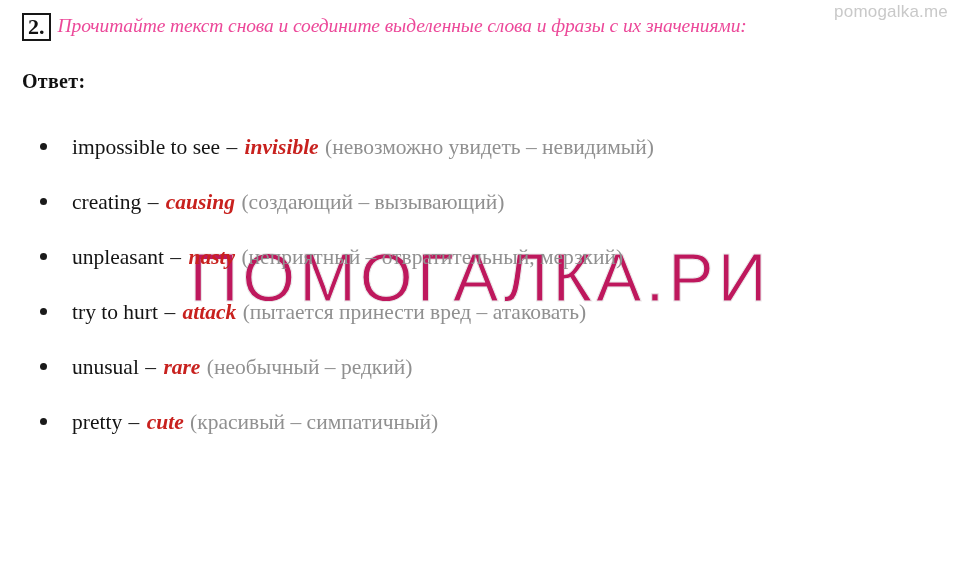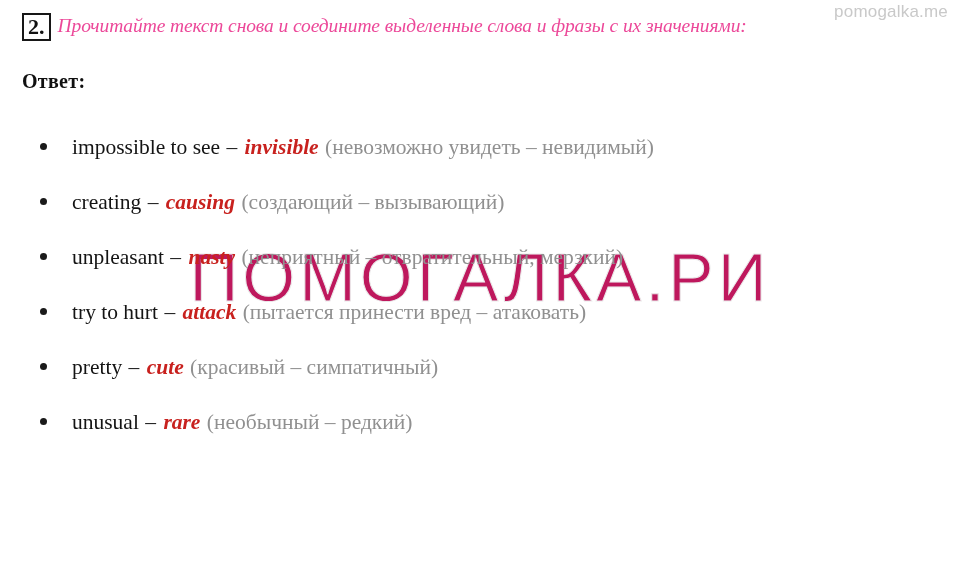--- a/index.html
+++ b/index.html
@@ -160,17 +160,17 @@
     <div id="task-prompt">Прочитайте текст снова и соедините выделенные слова и фразы с их значениями:</div>
   </div>
 
   <div id="answer-heading">Ответ:</div>
 
   <ul id="answer-list">
       <li class="answer-item"><span class="bullet-marker"></span><span class="en-phrase">impossible to see</span> <span class="dash-sep">–</span> <span class="en-answer">invisible</span> <span class="ru-gloss">(невозможно увидеть – невидимый)</span></li>
       <li class="answer-item"><span class="bullet-marker"></span><span class="en-phrase">creating</span> <span class="dash-sep">–</span> <span class="en-answer">causing</span> <span class="ru-gloss">(создающий – вызывающий)</span></li>
       <li class="answer-item"><span class="bullet-marker"></span><span class="en-phrase">unpleasant</span> <span class="dash-sep">–</span> <span class="en-answer">nasty</span> <span class="ru-gloss">(неприятный – отвратительный, мерзкий)</span></li>
       <li class="answer-item"><span class="bullet-marker"></span><span class="en-phrase">try to hurt</span> <span class="dash-sep">–</span> <span class="en-answer">attack</span> <span class="ru-gloss">(пытается принести вред – атаковать)</span></li>
+      <li class="answer-item"><span class="bullet-marker"></span><span class="en-phrase">unusual</span> <span class="dash-sep">–</span> <span class="en-answer">rare</span> <span class="ru-gloss">(необычный – редкий)</span></li>
       <li class="answer-item"><span class="bullet-marker"></span><span class="en-phrase">pretty</span> <span class="dash-sep">–</span> <span class="en-answer">cute</span> <span class="ru-gloss">(красивый – симпатичный)</span></li>
-      <li class="answer-item"><span class="bullet-marker"></span><span class="en-phrase">unusual</span> <span class="dash-sep">–</span> <span class="en-answer">rare</span> <span class="ru-gloss">(необычный – редкий)</span></li>
     </ul>
 
 </div>
 
 </body></html>

